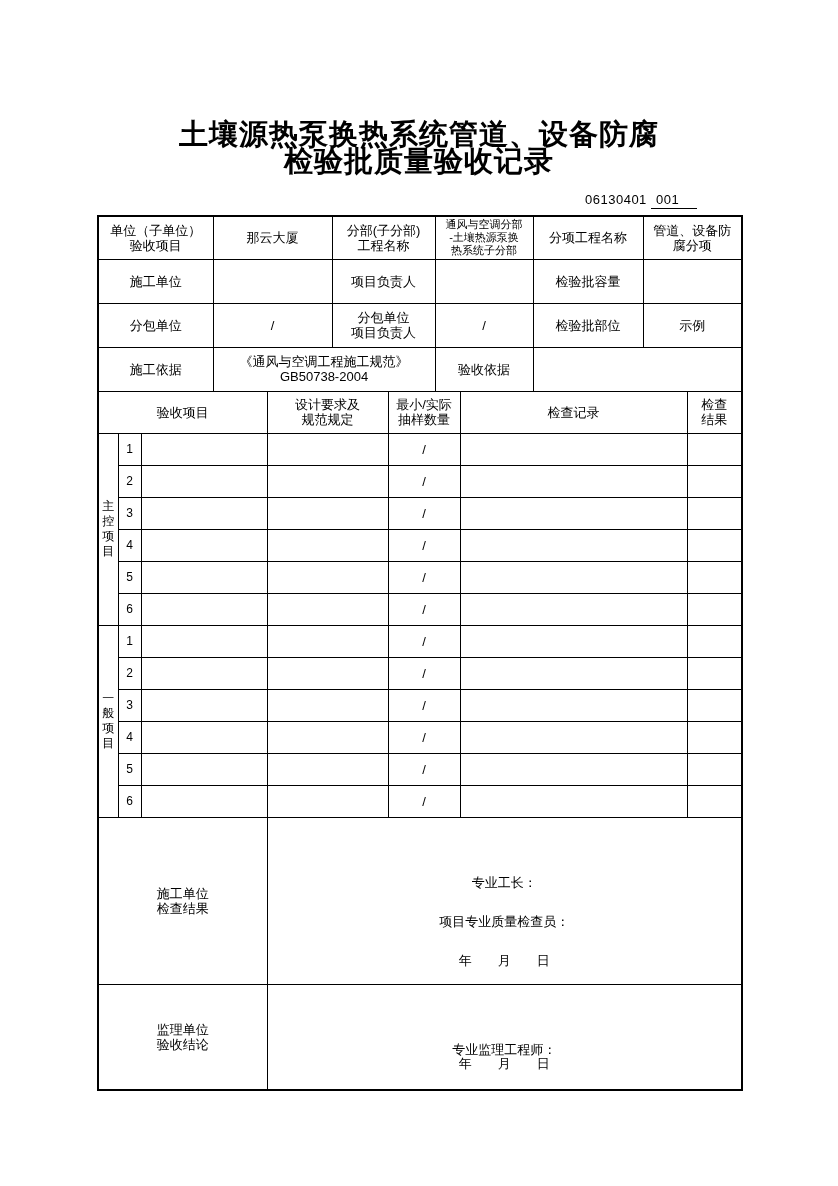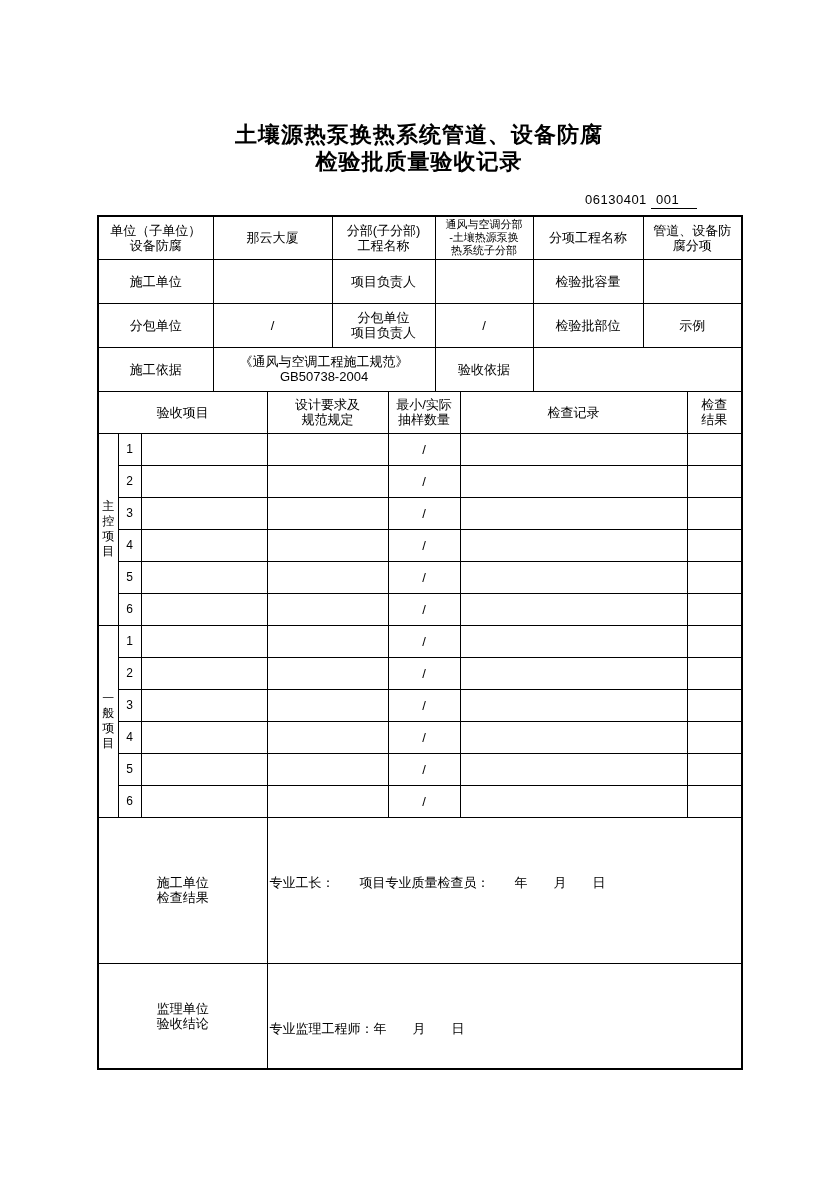--- a/index.html
+++ b/index.html
@@ -1,37 +1,37 @@
 <!DOCTYPE html>
 <html><head>
 <meta charset="utf-8">
 <style>
   html,body{margin:0;padding:0;background:#fff;}
   .page{
     position:relative;width:838px;height:1186px;background:#ffffff;
     font-family:"Liberation Sans","DejaVu Sans",sans-serif;color:#000;overflow:hidden;
   }
   .title{position:absolute;top:121px;left:0;width:838px;text-align:center;
-    font-weight:bold;font-size:22px;line-height:27px;letter-spacing:1px;}
+    font-weight:bold;font-size:29px;line-height:27px;letter-spacing:1px;}
   .code-line{position:absolute;top:192px;left:585px;font-size:13px;letter-spacing:0.5px;}
   .code-num{border-bottom:1px solid #000;padding:0 18px 1px 5px;display:inline-block;}
   table.form{
     position:absolute;left:97px;top:215px;width:645px;
     border-collapse:collapse;table-layout:fixed;border:2px solid #000;
   }
   td{border:1px solid #000;text-align:center;vertical-align:middle;
      font-size:13px;line-height:15px;white-space:pre-line;padding:1px 2px;
      overflow:hidden;}
   td.small{font-size:11px;line-height:13px;padding:1px 10px;}
   tr.r-info1{height:43px;} tr.r-info{height:44px;} tr.r-head{height:42px;}
   tr.r-item{height:32px;} tr.r-sig1{height:146px;} tr.r-sig2{height:106px;}
   td.no-cell{font-size:12px;}
   .vtext{width:14px;margin:0 auto;font-size:12px;line-height:15px;word-break:break-all;}
   td.sig-content{vertical-align:top;}
-  .sigcol{display:flex;align-items:center;}
+  .sigcol{display:flex;flex-direction:column;align-items:center;}
   .sigcol.c1{padding-top:42px;gap:25px;}
   .sigcol.c2{padding-top:42px;}
   .sigline{font-size:13px;line-height:14px;white-space:pre;}
 </style>
 </head>
 <body>
 
 <div class="page">
 
   <div class="title">
@@ -53,21 +53,21 @@
         <col style="width:25px">
         <col style="width:73px">
       <col style="width:110px">
         <col style="width:44px">
         <col style="width:55px">
     </colgroup>
     <tbody>
 
       <tr class="r-info1">
         <td colspan="3">单位（子单位）
-设备防腐</td>
+验收项目</td>
         <td colspan="2">那云大厦</td>
         <td colspan="2">分部(子分部)
 工程名称</td>
         <td colspan="2" class="small">通风与空调分部
 -土壤热源泵换
 热系统子分部</td>
         <td>分项工程名称</td>
         <td colspan="2">管道、设备防
 腐分项</td>
       </tr>

